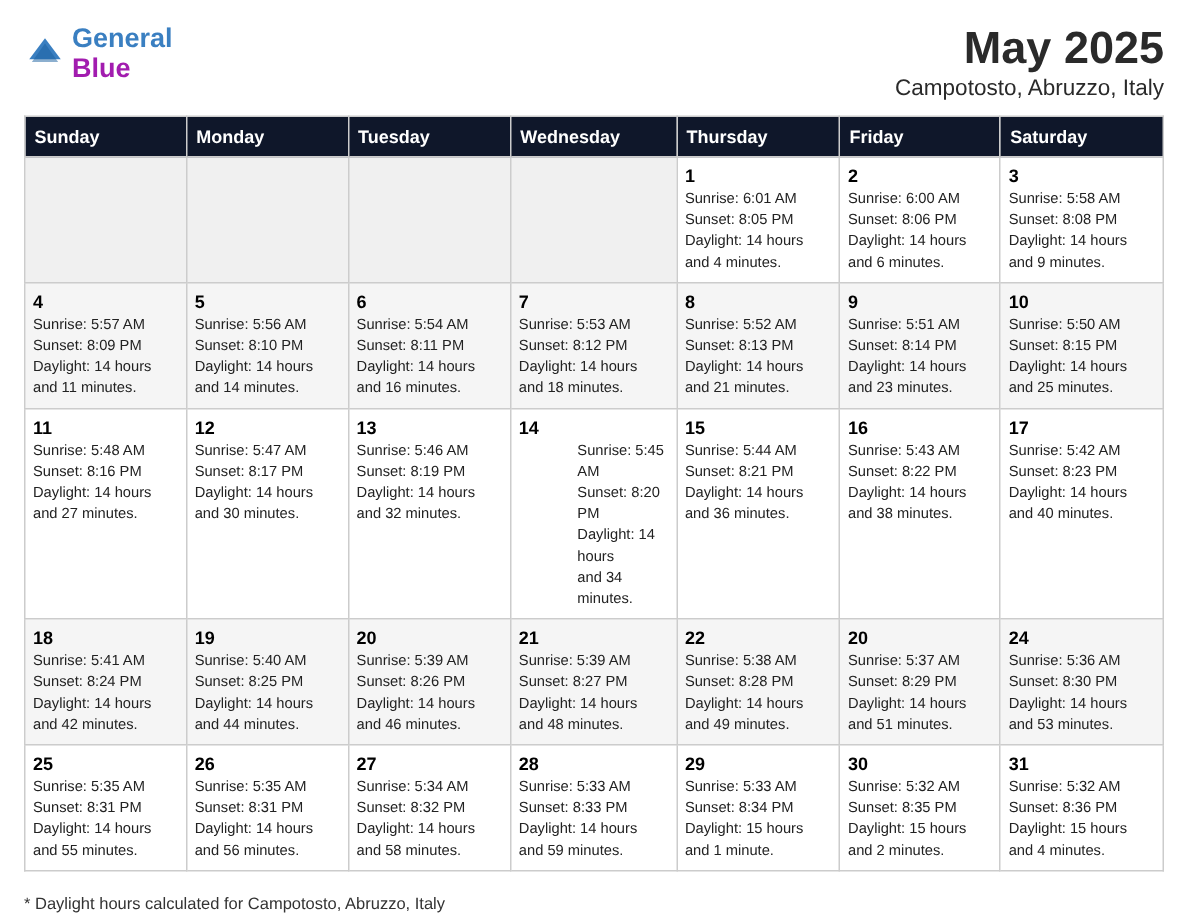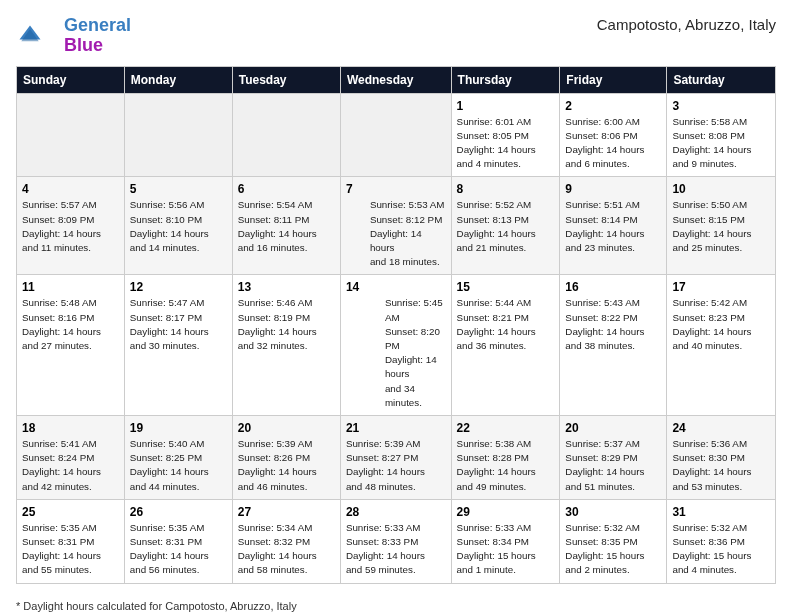--- a/index.html
+++ b/index.html
@@ -12,21 +12,21 @@
     }
     .header-area {
       display: flex;
       justify-content: space-between;
       align-items: flex-start;
       margin-bottom: 10px;
     }
     .logo {
       display: flex;
       align-items: center;
-      gap: 20px;
+      gap: 4px;
     }
     .logo-text {
       font-size: 18px;
       font-weight: bold;
       color: #2a2a2a;
       line-height: 1.1;
     }
     .logo-text span {
       color: #3a7fc1;
     }
@@ -100,20 +100,21 @@
       <polygon points="16,8 26,22 6,22" fill="#1a5fa0" opacity="0.5"></polygon>
     </svg>
     <div>
       <div class="logo-text">
         <span>General</span><br>
         <span style="color:#a21caf">Blue</span>
       </div>
     </div>
   </div>
   <div class="title-area">
+    <div class="month-title">May 2025</div>
     <div class="location-title">Campotosto, Abruzzo, Italy</div>
   </div>
 </div>
 
 <table>
   <thead>
     <tr>
     <th>Sunday</th>
         <th>Monday</th>
         <th>Tuesday</th>
@@ -168,21 +169,21 @@
         </td>
         <td>
           <div class="day-number">6</div>
           <div class="day-info" style="white-space: pre-line;">Sunrise: 5:54 AM
 Sunset: 8:11 PM
 Daylight: 14 hours
 and 16 minutes.</div>
         </td>
         <td>
           <div class="day-number">7</div>
-          <div class="day-info" style="white-space: pre-line; margin-left: 24px;">Sunrise: 5:53 AM
+          <div class="day-info" style="white-space: pre-line;">Sunrise: 5:53 AM
 Sunset: 8:12 PM
 Daylight: 14 hours
 and 18 minutes.</div>
         </td>
         <td>
           <div class="day-number">8</div>
           <div class="day-info" style="white-space: pre-line;">Sunrise: 5:52 AM
 Sunset: 8:13 PM
 Daylight: 14 hours
 and 21 minutes.</div>

